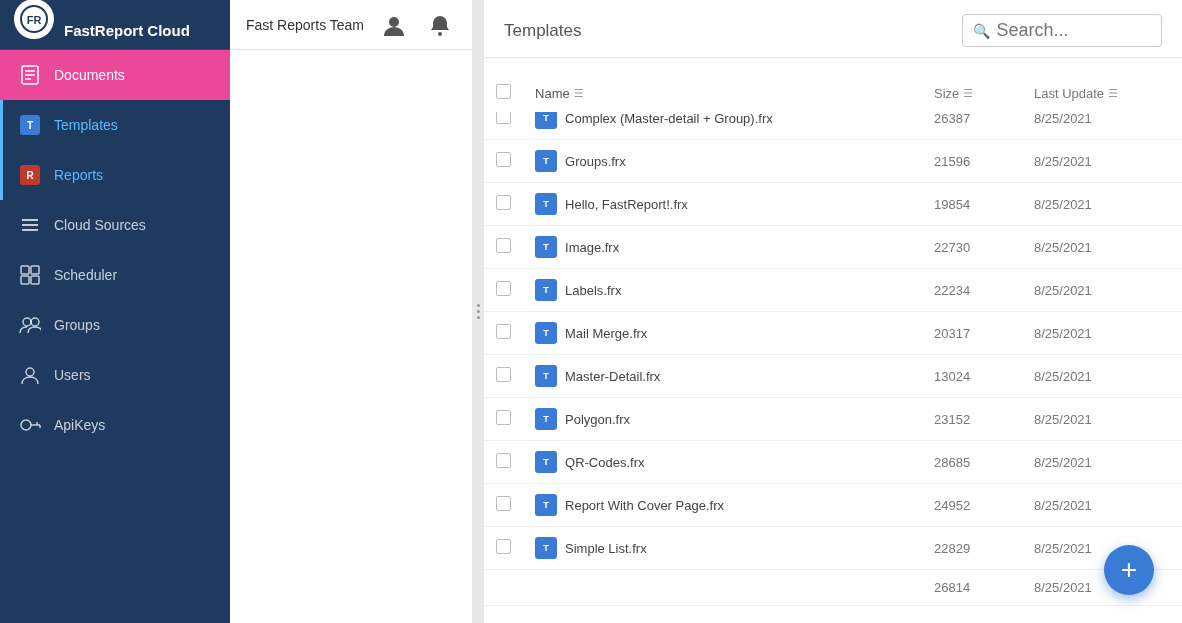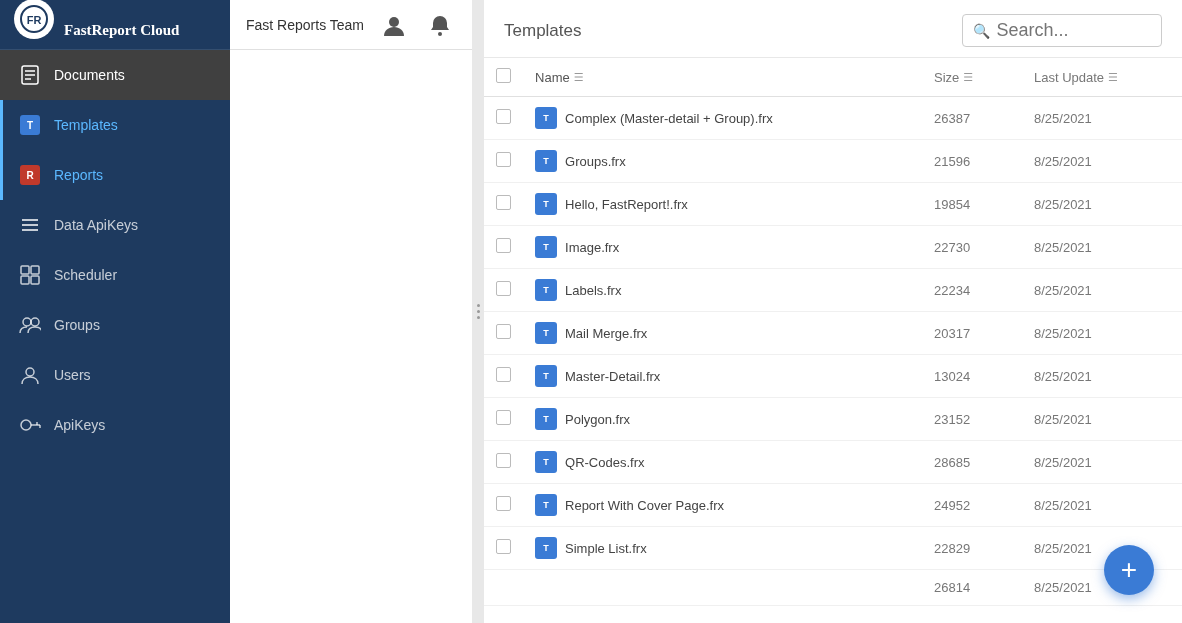--- a/index.html
+++ b/index.html
@@ -28,37 +28,36 @@
       background: #fff;
       border-radius: 50%;
       display: flex; align-items: center; justify-content: center;
       margin-right: 10px;
       flex-shrink: 0;
     }
     .logo-text {
       font-size: 15px;
       font-weight: 600;
       color: #fff;
-      font-family: Liberation Serif, serif;
     }
     .sidebar-nav {
       flex: 1;
       overflow-y: auto;
     }
     .nav-item {
       display: flex;
       align-items: center;
       padding: 13px 18px;
       cursor: pointer;
       color: rgba(255,255,255,0.75);
       transition: background 0.15s;
       position: relative;
     }
     .nav-item.active {
-      background: #404040;
+      background: #ec4899;
       color: #fff;
     }
     .nav-item.sub-active {
       color: #5bb8ff;
     }
     .nav-icon {
       width: 24px;
       height: 24px;
       margin-right: 12px;
       flex-shrink: 0;
@@ -183,21 +182,21 @@
     thead tr {
       border-bottom: 1px solid #e0e0e0;
     }
     thead th {
       padding: 10px 12px;
       text-align: right;
       color: #555;
       font-weight: 500;
       font-size: 13px;
       position: sticky;
-      top: 0;
+      top: 16px;
       background: #fff;
       z-index: 1;
     }
     thead th .th-inner {
       display: flex; align-items: center; gap: 4px;
     }
     .th-filter-icon { font-size: 11px; color: #999; cursor: pointer; }
 
     tbody tr {
       border-bottom: 1px solid #f0f0f0;
@@ -298,21 +297,21 @@
         <span class="nav-label">Reports</span>
       </div>
       <div class="nav-item">
         <span class="nav-icon">
           <svg width="20" height="18" viewBox="0 0 20 18" fill="none">
             <line x1="2" y1="4" x2="18" y2="4" stroke="currentColor" stroke-width="2"></line>
             <line x1="2" y1="9" x2="18" y2="9" stroke="currentColor" stroke-width="2"></line>
             <line x1="2" y1="14" x2="18" y2="14" stroke="currentColor" stroke-width="2"></line>
           </svg>
         </span>
-        <span class="nav-label">Data ApiKeys</span>
+        <span class="nav-label">Cloud Sources</span>
       </div>
       <div class="nav-item">
         <span class="nav-icon">
           <svg width="20" height="20" viewBox="0 0 20 20" fill="none">
             <rect x="1" y="1" width="8" height="8" rx="1" stroke="currentColor" stroke-width="1.5"></rect>
             <rect x="11" y="1" width="8" height="8" rx="1" stroke="currentColor" stroke-width="1.5"></rect>
             <rect x="1" y="11" width="8" height="8" rx="1" stroke="currentColor" stroke-width="1.5"></rect>
             <rect x="11" y="11" width="8" height="8" rx="1" stroke="currentColor" stroke-width="1.5"></rect>
           </svg>
         </span>

